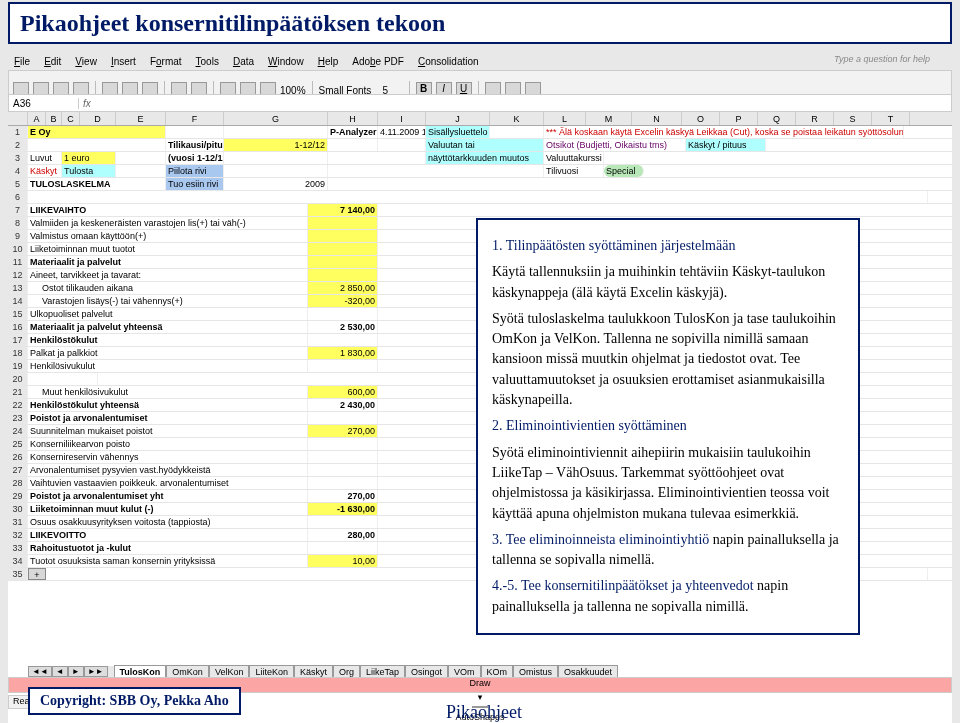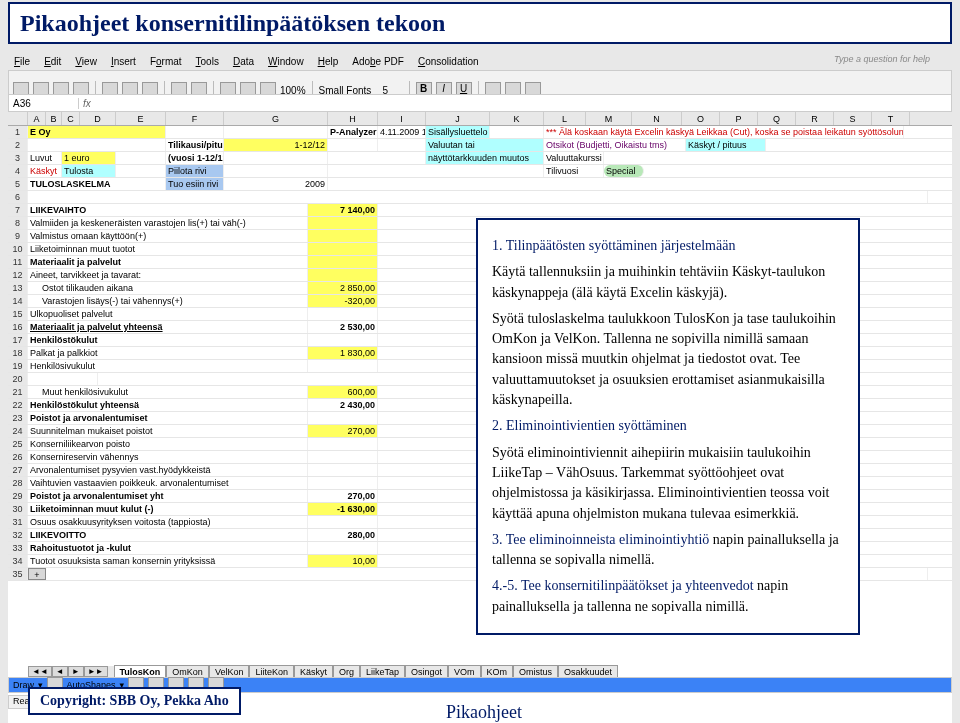--- a/index.html
+++ b/index.html
@@ -48,21 +48,21 @@
   .hl-blue { background: #a8c8f0; }
   .red { color: #c00; }
   .purple { color: #606; }
   .hl-green { background: #b8e8b8; border-radius: 6px; }
   
   .sheet-tabs { position: absolute; bottom: 46px; left: 28px; display: flex; font-size: 9px; align-items: center; background: #e8e8e8; z-index: 8; }
   .sheet-tabs .nav { padding: 0 3px; border: 1px solid #999; background: #ddd; font-size: 8px; }
   .sheet-tabs .tab { padding: 1px 5px; border: 1px solid #999; background: #e8e8e8; }
   .sheet-tabs .tab.active { background: #fff; font-weight: bold; }
   
-  .draw-bar { position: absolute; bottom: 30px; left: 8px; right: 8px; height: 16px; background: #3b82f6; border: 1px solid #ccc; font-size: 9px; display: flex; align-items: center; gap: 4px; padding: 0 4px; z-index: 8; }
+  .draw-bar { position: absolute; bottom: 30px; left: 8px; right: 8px; height: 16px; background: #fca5a5; border: 1px solid #ccc; font-size: 9px; display: flex; align-items: center; gap: 4px; padding: 0 4px; z-index: 8; flex-direction: column; }
   
   .status-bar { position: absolute; bottom: 14px; left: 8px; width: 60px; height: 14px; background: #f2f2f2; border: 1px solid #ccc; font-size: 9px; padding: 0 4px; z-index: 8; }
   
   .instructions { position: absolute; top: 218px; left: 476px; width: 384px; background: #fff; border: 2px solid #001a66; padding: 10px 14px; font-family: "Times New Roman", serif; font-size: 14px; line-height: 1.45; z-index: 30; }
   .instructions .heading { color: #001a66; font-weight: normal; margin-top: 6px; }
   .instructions p { margin: 6px 0; color: #000; }
   .instructions .lead { color: #001a66; }
   
   .copyright { position: absolute; bottom: 8px; left: 28px; background: #fff; border: 2px solid #001a66; padding: 4px 10px; font-family: "Times New Roman", serif; font-weight: bold; color: #001a66; font-size: 14px; z-index: 30; }
   
@@ -261,21 +261,21 @@
           <div style="width: 280px; padding-left: 14px;">Varastojen lisäys(-) tai vähennys(+)</div>
           <div class="num hl-yellow" style="width: 70px;">-320,00</div>
         </div>
         <div class="row">
           <div class="rn">15</div>
           <div style="width: 280px;">Ulkopuoliset palvelut</div>
           <div class="num" style="width: 70px;"></div>
         </div>
         <div class="row">
           <div class="rn">16</div>
-          <div class="bold" style="width: 280px; text-decoration: underline;">Materiaalit ja palvelut yhteensä</div>
+          <div class="bold" style="width: 280px;">Materiaalit ja palvelut yhteensä</div>
           <div class="num bold" style="width: 70px;">2 530,00</div>
         </div>
         <div class="row">
           <div class="rn">17</div>
           <div class="bold" style="width: 280px;">Henkilöstökulut</div>
           <div class="num bold" style="width: 70px;"></div>
         </div>
         <div class="row">
           <div class="rn">18</div>
           <div style="width: 280px;">Palkat ja palkkiot</div>

